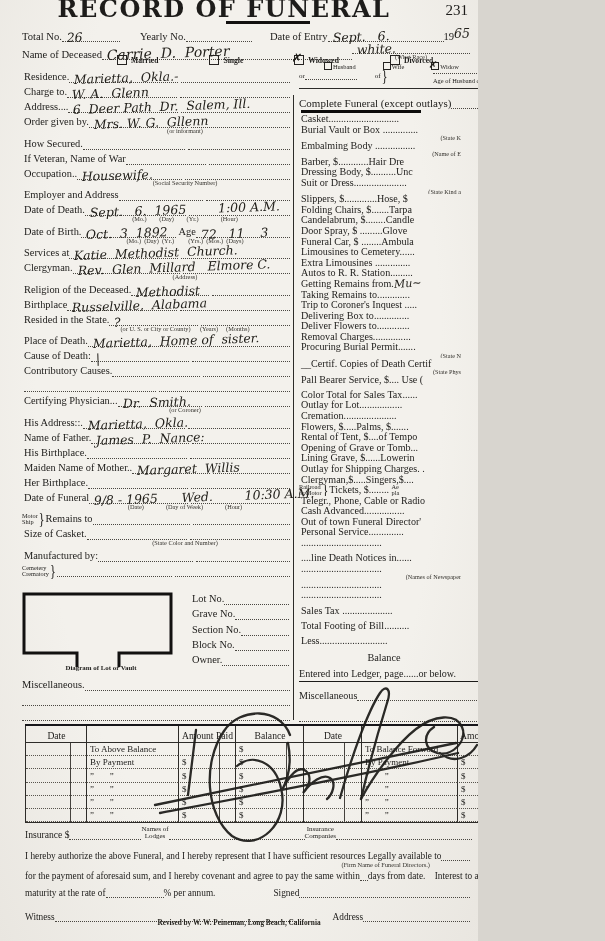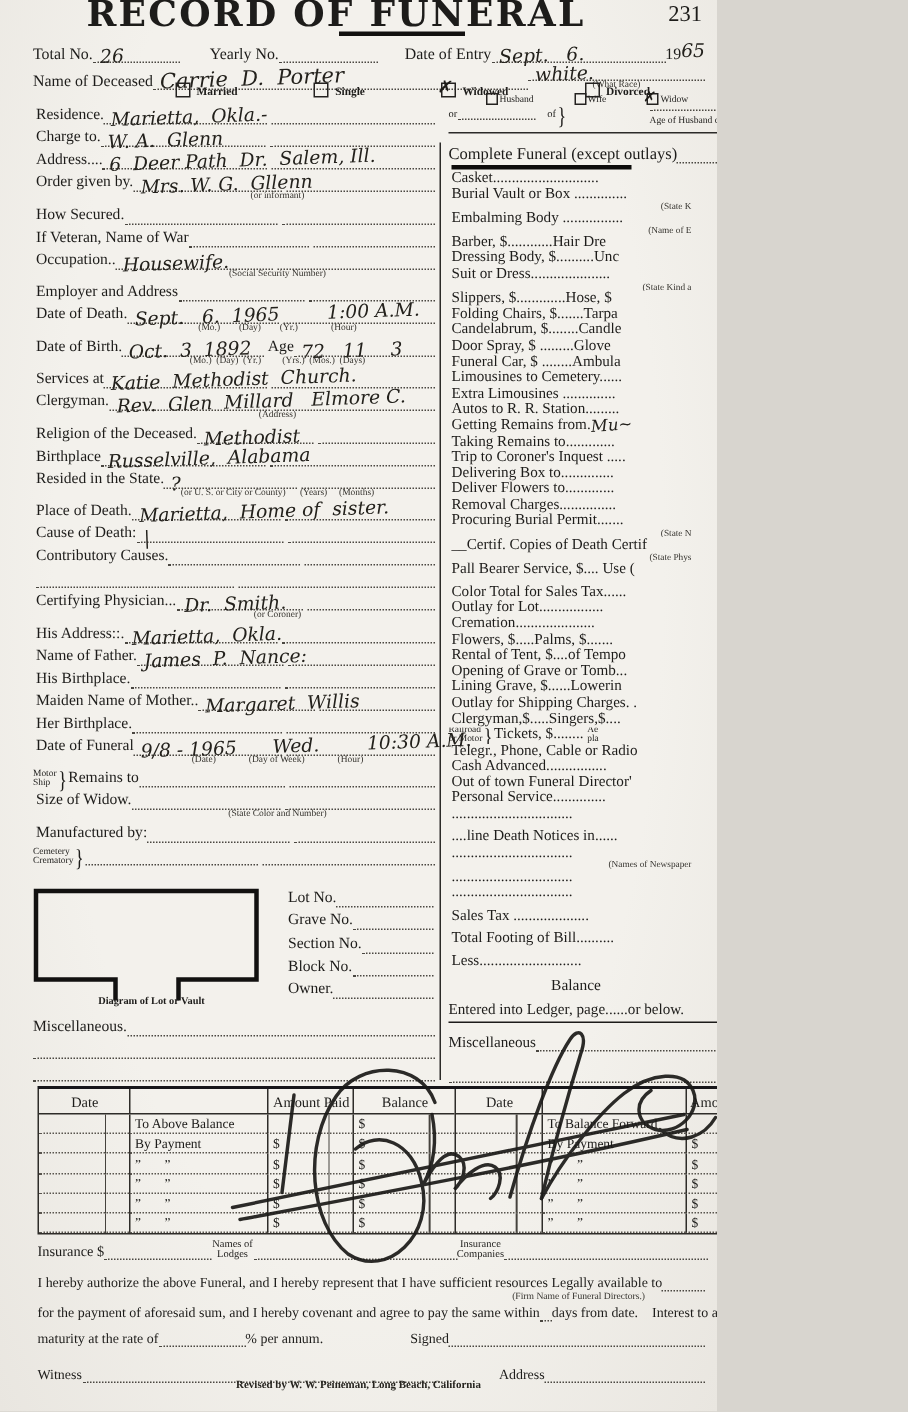--- a/index.html
+++ b/index.html
@@ -588,21 +588,21 @@
               <span class="hw"></span>
             </span>
           </div>
 
         </div>
 
         <div class="fl">
           <div class="fl-line">
             <span class="stk"><span></span><span></span></span>
             <span class="brace"></span>
-            <span class="plbl">Size of Widow.</span>
+            <span class="plbl">Size of Casket.</span>
             <span class="lead">
               <span class="hw"></span>
             </span>
             <span class="plbl2"></span>
             <span class="lead">
               <span class="hw"></span>
             </span>
           </div>
           <div class="fl-sub">(State Color and Number)</div>
         </div>
@@ -718,21 +718,21 @@
             <span class="cbg">
               <span class="cb">
                 <span class="cbx">✗</span>
               </span>
               <span class="cbl">Widow</span>
             </span>
           </div>
         <div class="sp-line2">
           <span class="plbl">or</span>
           <span class="lead fixed" style="width:52px;height:7px;"></span>
-          <span class="plbl" style="margin-left:8px;">of</span>
+          <span class="plbl" style="margin-left:18px;">of</span>
           <span class="brace">}</span>
         </div>
       </div>
       <div class="sp-right">
         <div class="lead" style="height:7px;"></div>
         <div class="sp-age">
           <span>Age of Husband or Wife (if living)</span>
           <span class="lead" style="height:6px;"></span>
           <span>Years</span>
         </div>

